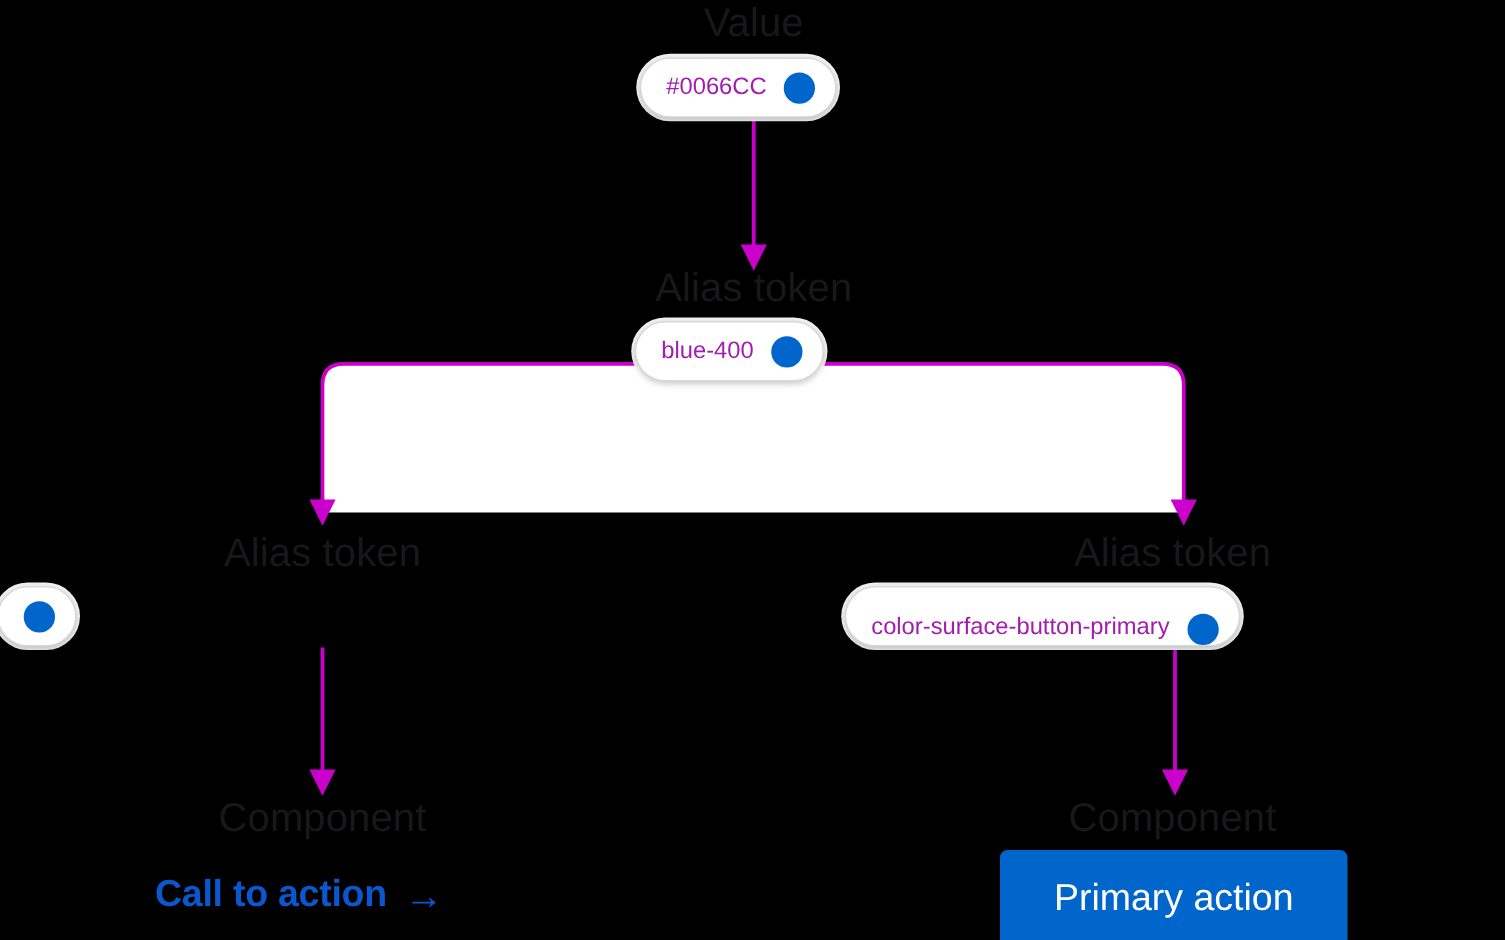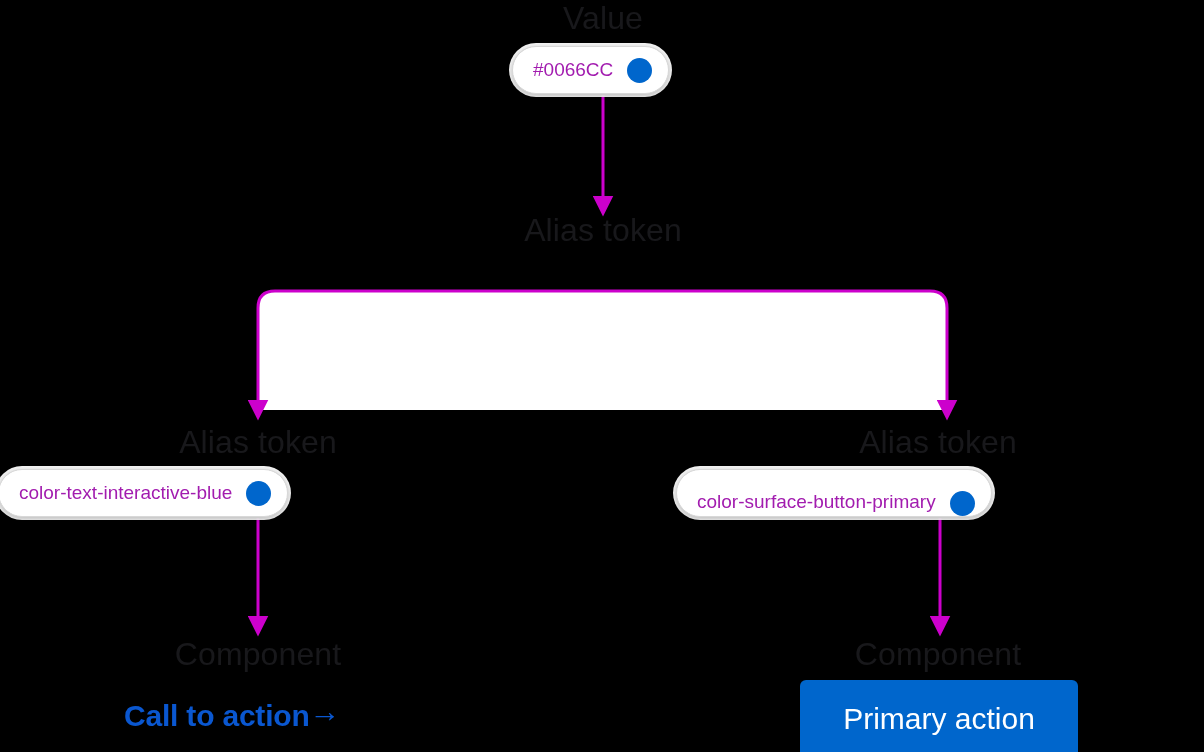--- a/index.html
+++ b/index.html
@@ -91,21 +91,22 @@
   #label-comp-left    { left: 158px; top: 638px; width: 200px; }
   #label-comp-right   { left: 838px; top: 638px; width: 200px; }
 
   
   .cta-link {
     position: absolute;
     z-index: 4;
     left: 124px;
     top: 696px;
     display: flex;
-    gap: 0;
+    align-items: center;
+    gap: 14px;
     text-decoration: none;
     font-family: "Liberation Sans", sans-serif;
     font-weight: bold;
     font-size: 30px;
     line-height: 40px;
     letter-spacing: -0.2px;
     color: #0a57d0;
     white-space: nowrap;
   }
   .cta-arrow {
@@ -171,23 +172,26 @@
 
   <div class="stage-label" id="label-comp-left">Component</div>
 
   <div class="stage-label" id="label-comp-right">Component</div>
 
   <div class="pill" id="pill-value">
     <span class="pill-text">#0066CC</span>
     <span class="swatch" style="background-color: rgb(0, 102, 204);"></span>
   </div>
 
+  <div class="pill" id="pill-global">
+    <span class="pill-text">blue-400</span>
+    <span class="swatch" style="background-color: rgb(0, 102, 204);"></span>
+  </div>
 
   <div class="pill" id="pill-alias-left">
-    <span class="pill-text">color-text-interactive-blue</span>
     <span class="swatch" style="background-color: rgb(0, 102, 204);"></span>
   </div>
 
   <div class="pill" id="pill-alias-right">
     <span class="pill-text">color-surface-button-primary</span>
     <span class="swatch" style="background-color: rgb(0, 102, 204);"></span>
   </div>
 
   <a class="cta-link" href="#">
     <span>Call to action</span>

